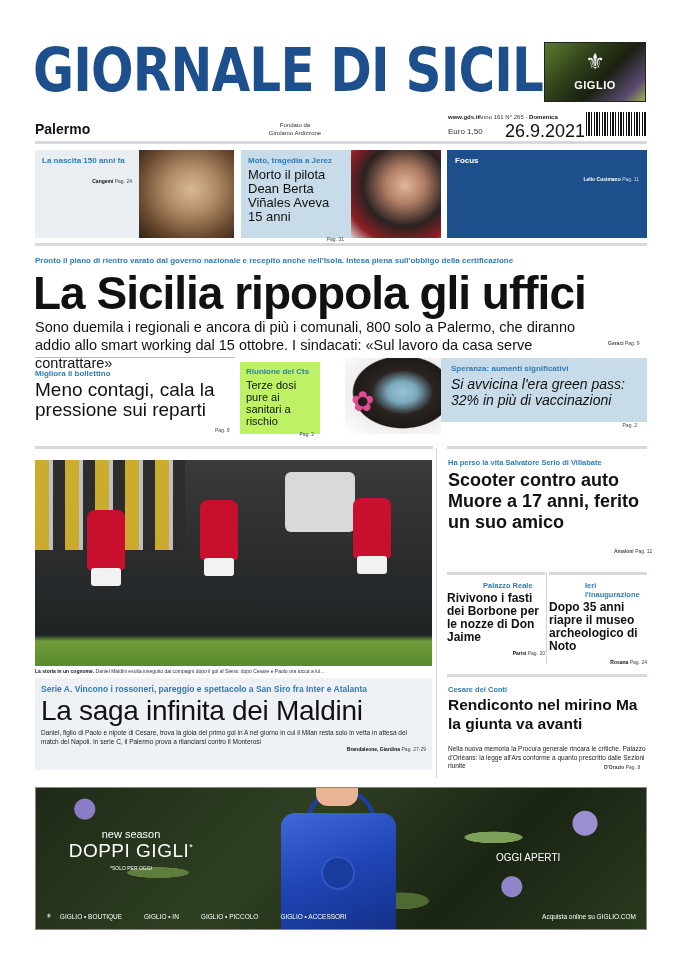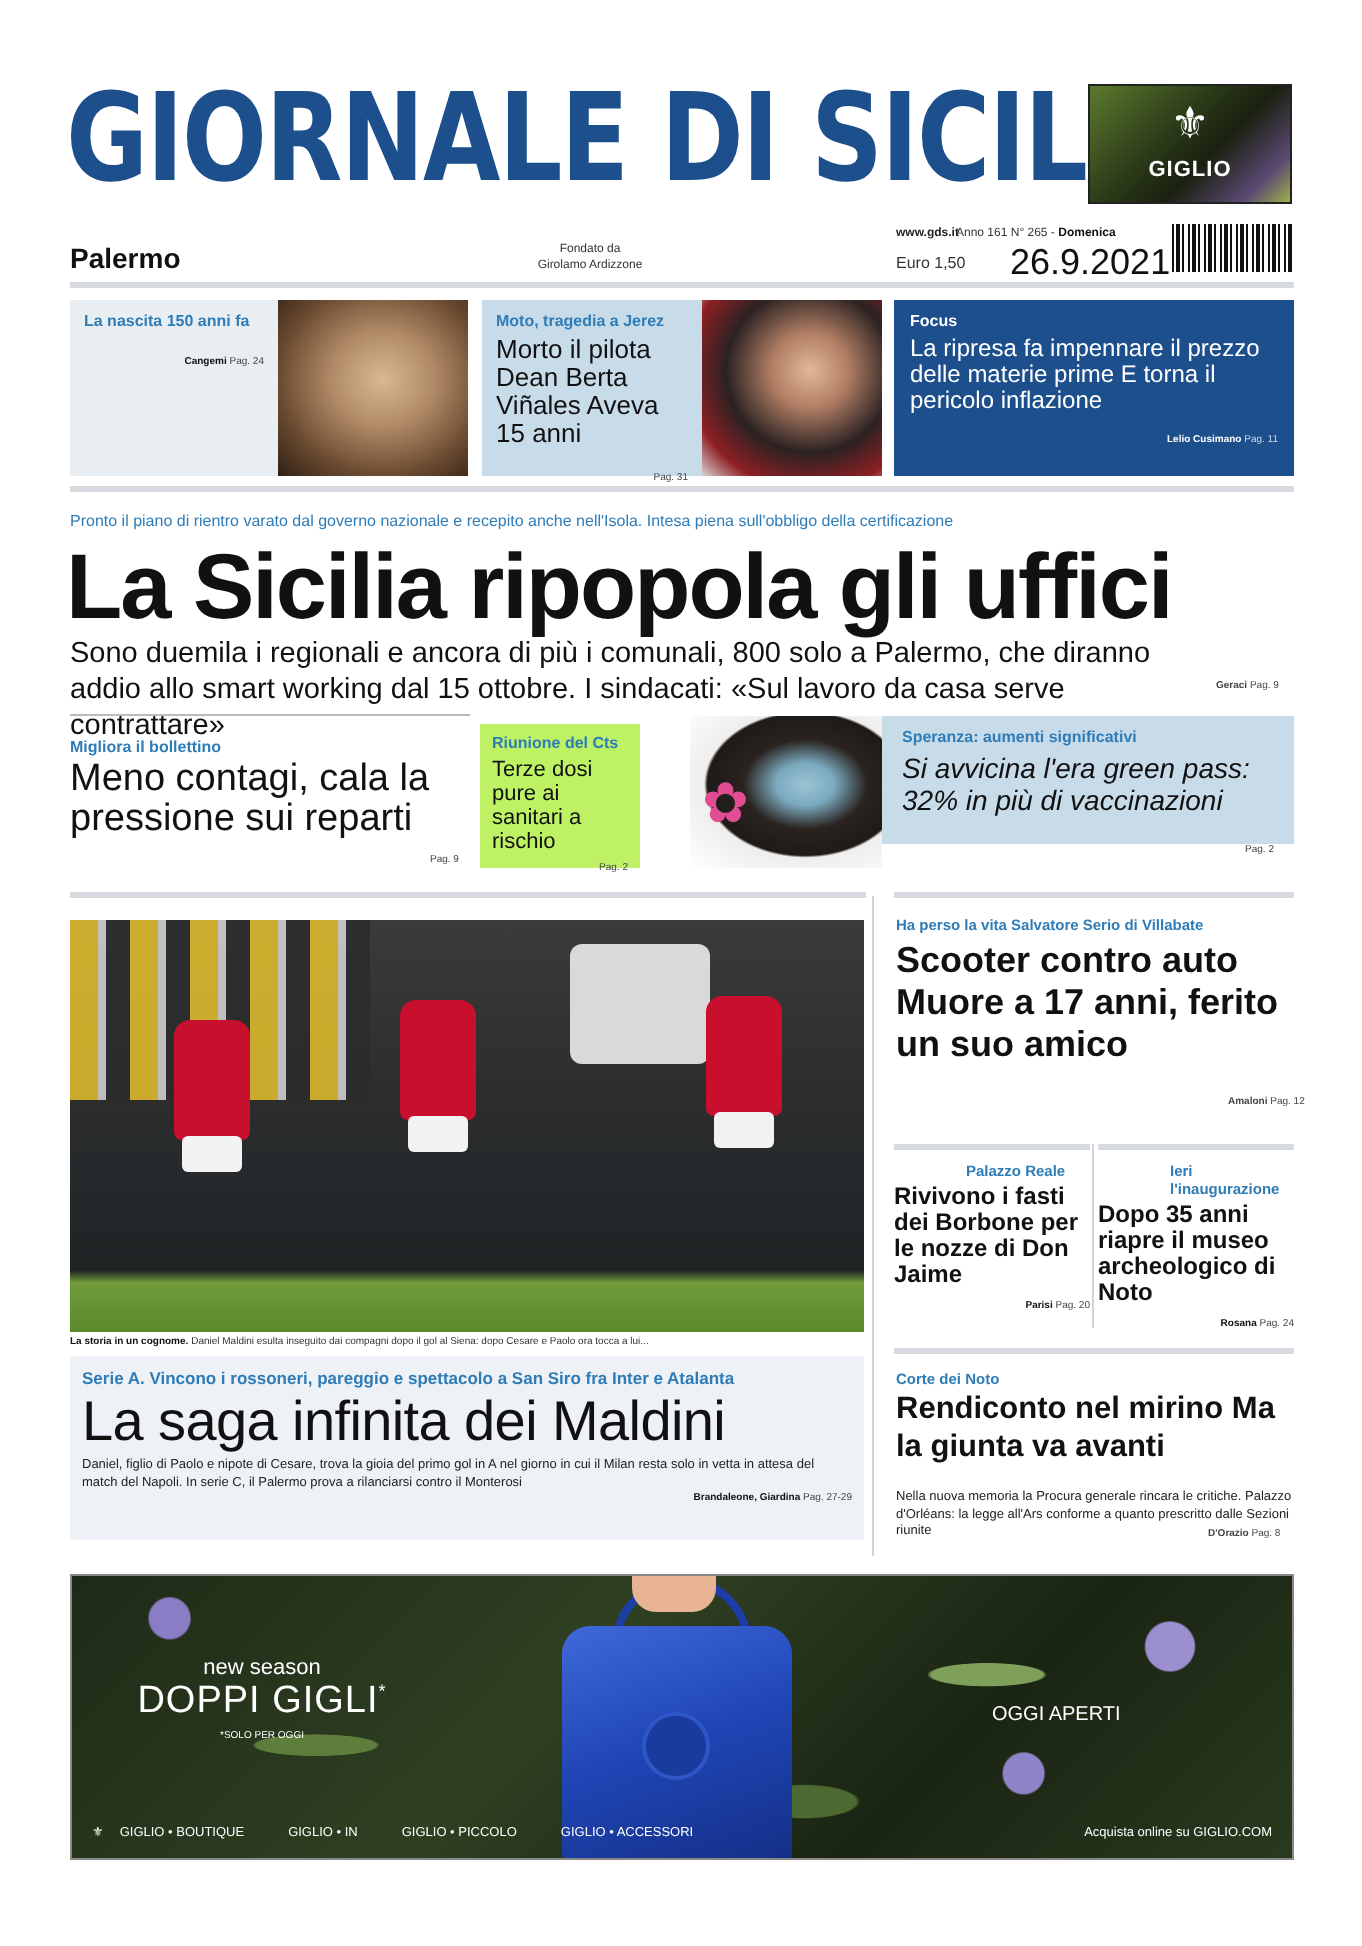--- a/index.html
+++ b/index.html
@@ -31,21 +31,21 @@
   .pg b { color: #111; }
   .photo-woman { background: radial-gradient(ellipse at 55% 45%, #d9b894 0%, #b08a66 35%, #6a4a30 70%, #2f2015 100%); }
   .photo-boy { background: radial-gradient(ellipse at 60% 40%, #e1b79a 0%, #b17e64 25%, #2b2222 55%, #8e1f24 80%, #d9d4d0 100%); }
   .focus-box { background: #1c4f8c; color: #fff; padding: 6px 8px; }
   .focus-box .kicker { color: #fff; }
   .focus-box .teaser-head { color: #fff; font-size: 12px; line-height: 13px; }
   .focus-box .pg { color: #cfdbe8; }
   .focus-box .pg b { color: #fff; }
 
   
-  .main-kicker { left: 35px; top: 256px; font-size: 8px; font-weight: normal; color: #2f7cb7; white-space: nowrap; }
+  .main-kicker { left: 35px; top: 256px; font-size: 8px; font-weight: bold; color: #2f7cb7; white-space: nowrap; }
   .main-head { left: 33px; top: 266px; font-size: 46px; font-weight: bold; letter-spacing: -1px; color: #111; line-height: 54px; white-space: nowrap; }
   .main-sub { left: 35px; top: 318px; width: 560px; font-size: 14.5px; line-height: 18px; color: #111; }
   .main-byline { left: 608px; top: 340px; font-size: 5px; color: #444; }
 
   
   .covid-kicker { left: 35px; top: 369px; font-size: 8px; font-weight: bold; color: #2f7cb7; }
   .covid-head { left: 35px; top: 380px; width: 200px; font-size: 19px; line-height: 20px; color: #111; }
   .covid-pg { left: 215px; top: 427px; font-size: 5px; color: #444; }
   .cts-box { left: 240px; top: 362px; width: 80px; height: 72px; background: #bef264; padding: 5px 6px; }
   .cts-box .teaser-head { font-size: 11px; line-height: 12px; }
@@ -137,21 +137,20 @@
 
 <div class="abs teaser t-box" style="left:241px; width:110px; background:#c8dbe9;">
   <div class="kicker">Moto, tragedia a Jerez</div>
   <div class="teaser-head">Morto il pilota Dean Berta Viñales Aveva 15 anni</div>
   <div class="pg" style="margin-top:12px;">Pag. 31</div>
 </div>
 <div class="abs teaser photo-boy" style="left:351px; width:90px;"></div>
 
 <div class="abs teaser focus-box" style="left:447px; width:200px;">
   <div class="kicker">Focus</div>
-  <div class="teaser-head">La ripresa fa impennare il prezzo delle materie prime E torna il pericolo inflazione</div>
   <div class="pg" style="margin-top:10px;"><b>Lelio Cusimano</b> <span>Pag. 11</span></div>
 </div>
 <div class="abs rule" style="left:35px; top:243px; width:612px;"></div>
 
 <div class="abs main-kicker">Pronto il piano di rientro varato dal governo nazionale e recepito anche nell'Isola. Intesa piena sull'obbligo della certificazione</div>
 <div class="abs main-head">La Sicilia ripopola gli uffici</div>
 <div class="abs main-sub">Sono duemila i regionali e ancora di più i comunali, 800 solo a Palermo, che diranno addio allo smart working dal 15 ottobre. I sindacati: «Sul lavoro da casa serve contrattare»</div>
 <div class="abs main-byline"><b>Geraci</b> <span>Pag. 9</span></div>
 <div class="abs" style="left:35px; top:357px; width:200px; height:1px; background:#bbb;"></div>
 
@@ -205,21 +204,21 @@
 </div>
 <div class="abs col-sep"></div>
 <div class="abs small-col" style="left:549px;">
   <div class="small-rule"></div>
   <div class="small-kicker">Ieri l'inaugurazione</div>
   <div class="small-head">Dopo 35 anni riapre il museo archeologico di Noto</div>
   <div class="small-pg"><b>Rosana</b> <span>Pag. 24</span></div>
 </div>
 <div class="abs rule" style="left:447px; top:674px; width:200px;"></div>
 
-<div class="abs corte-kicker">Corte dei Noto</div>
+<div class="abs corte-kicker">Cesare dei Conti</div>
 <div class="abs corte-head">Rendiconto nel mirino Ma la giunta va avanti</div>
 <div class="abs corte-sub">Nella nuova memoria la Procura generale rincara le critiche. Palazzo d'Orléans: la legge all'Ars conforme a quanto prescritto dalle Sezioni riunite</div>
 <div class="abs corte-pg"><b>D'Orazio</b> <span>Pag. 8</span></div>
 
 <div class="abs ad">
   <div class="abs bag-handle"></div>
   <div class="abs hand"></div>
   <div class="abs bag"></div>
   <div class="abs bag-medusa"></div>
   <div class="abs ad-new">new season</div>

